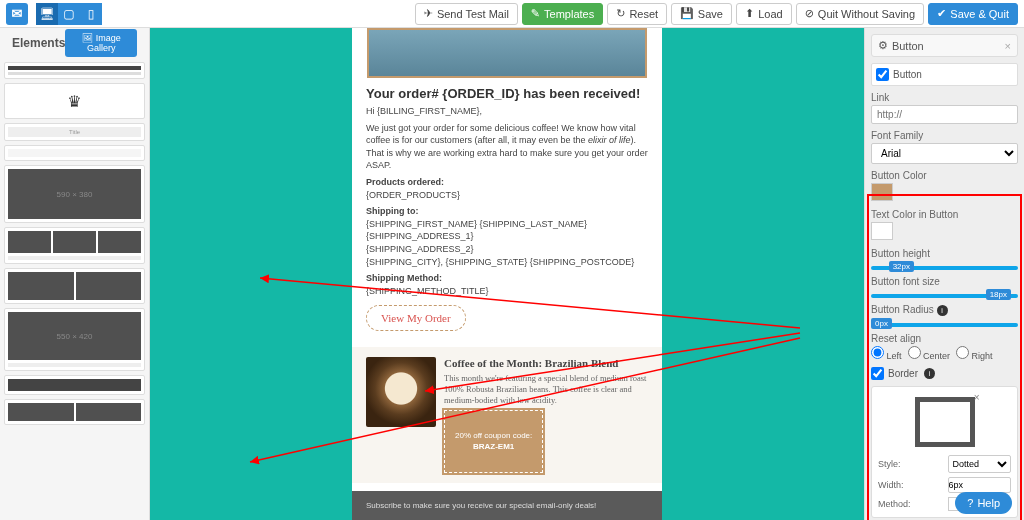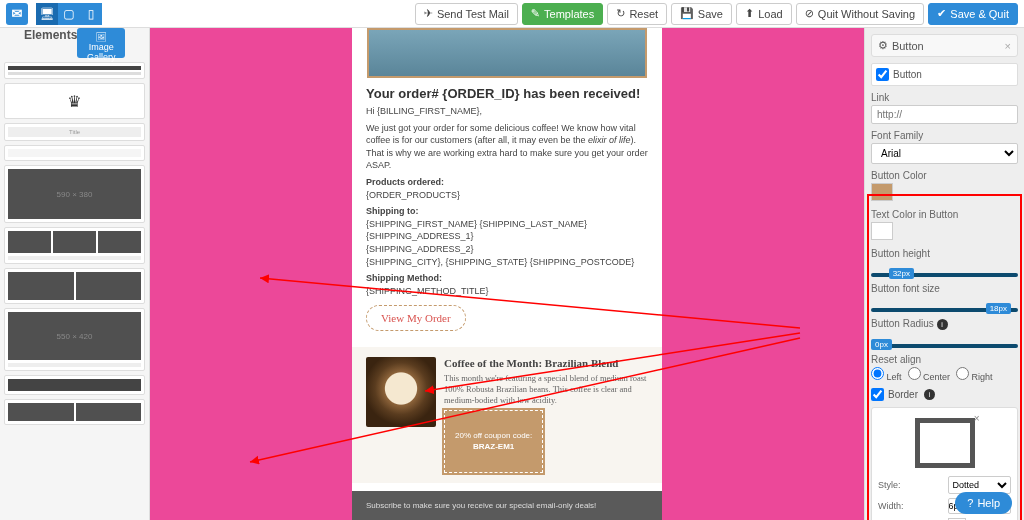--- a/index.html
+++ b/index.html
@@ -8,27 +8,27 @@
 .logo{width:22px;height:22px;background:#2e8bd8;border-radius:3px;display:flex;align-items:center;justify-content:center;color:#fff;font-weight:bold;font-size:13px}
 .dev-icons{display:flex;gap:0;margin-left:4px}
 .dev-icons span{width:22px;height:22px;background:#2e8bd8;display:flex;align-items:center;justify-content:center;color:#fff;font-size:12px;cursor:pointer}
 .dev-icons span.active{background:#1a6bb0}
 .spacer{flex:1}
 .tbtn{height:22px;padding:0 8px;border:1px solid #ccc;background:#fff;border-radius:3px;display:flex;align-items:center;gap:4px;font-size:11px;cursor:pointer;color:#444}
 .tbtn.green{background:#4caf50;color:#fff;border-color:#4caf50}
 .tbtn.blue{background:#2e8bd8;color:#fff;border-color:#2e8bd8}
 .main{display:flex;height:492px}
 .sidebar{width:150px;background:#f5f5f5;border-right:1px solid #ddd;display:flex;flex-direction:column}
-.side-head{height:30px;display:flex;justify-content:space-between;padding:0 24px}
+.side-head{height:30px;display:flex;align-items:center;justify-content:space-between;padding:0 12px}
 .side-head h3{font-size:12px;color:#555}
 .gallery-btn{background:#2e8bd8;color:#fff;border:none;border-radius:3px;padding:4px 6px;font-size:9px;cursor:pointer}
 .elements{flex:1;overflow-y:auto;padding:4px}
 .el-block{background:#fff;border:1px solid #ddd;margin-bottom:4px;padding:3px;border-radius:2px}
 .el-dark{background:#505050;color:#888;display:flex;align-items:center;justify-content:center;font-size:8px}
-.canvas{flex:1;background:#ec4899;overflow-y:auto;display:flex;justify-content:center;padding:0;position:relative}
+.canvas{flex:1;background:#14b8a6;overflow-y:auto;display:flex;justify-content:center;padding:0;position:relative}
 .email{width:310px;background:#fff;position:relative}
 .hero{width:280px;height:50px;margin:0 auto;background:linear-gradient(#7aa5b8,#5a8599);border:2px solid #c49a6c;display:block}
 .content{padding:8px 14px}
 .content h2{font-size:13px;margin-bottom:4px;font-weight:bold}
 .content p{font-size:9px;line-height:1.4;margin-bottom:4px;color:#444}
 .content b{font-size:9px}
 .cta{display:inline-block;padding:6px 14px;border:1px dashed #c49a6c;border-radius:14px;color:#d9534f;font-family:cursive;font-size:11px;margin-top:4px;cursor:pointer;background:#fff}
 .feature{background:#f8f5f0;padding:10px 14px;display:flex;gap:8px;margin-top:8px}
 .coffee-img{width:70px;height:70px;background:radial-gradient(circle at 50% 45%,#f5e8d0 0%,#f5e8d0 30%,#8b6239 32%,#5a3c1f 50%,#3a2410 70%);border-radius:2px;flex-shrink:0}
 .feature-text{flex:1}
@@ -39,21 +39,21 @@
 .deals h3{font-size:12px;margin-bottom:3px}
 .deals p{font-size:8px;color:#ddd;margin-bottom:6px}
 .props{width:160px;background:#eee;border-left:1px solid #ddd;overflow-y:auto;padding:6px;position:relative}
 .props-head{background:#f8f8f8;border:1px solid #ddd;border-radius:3px;padding:4px 6px;margin-bottom:6px;display:flex;align-items:center;gap:4px;font-size:11px;color:#555}
 .props-head .x{margin-left:auto;color:#aaa;cursor:pointer}
 .prop-row{margin-bottom:6px}
 .prop-label{font-size:10px;color:#666;margin-bottom:2px;display:block}
 .prop-input{width:100%;border:1px solid #ccc;border-radius:2px;padding:3px 5px;font-size:10px;background:#fff}
 .prop-check{display:flex;align-items:center;gap:4px;font-size:10px;color:#555}
 .swatch{width:22px;height:18px;border:1px solid #ccc;display:inline-block}
-.slider-track{height:4px;background:#0c4a6e;border-radius:2px;position:relative;margin-top:14px}
+.slider-track{height:4px;background:#0ea5e9;border-radius:2px;position:relative;margin-top:7px}
 .slider-thumb{position:absolute;top:-5px;background:#2e8bd8;color:#fff;font-size:8px;padding:1px 4px;border-radius:2px}
 .radios{display:flex;gap:6px;font-size:9px;color:#555}
 .border-panel{background:#fff;border:1px solid #ddd;border-radius:3px;padding:6px;margin-top:4px}
 .border-preview{width:60px;height:50px;margin:4px auto 8px;border:5px solid #555;background:#fff;position:relative}
 .border-preview::after{content:"×";position:absolute;top:-10px;right:-10px;color:#888;font-size:10px}
 .border-grid{display:grid;grid-template-columns:1fr 1fr;gap:4px 6px;font-size:9px;align-items:center;color:#666}
 .border-grid select,.border-grid input{border:1px solid #ccc;border-radius:2px;padding:2px 0;font-size:9px;width:100%;background:#fff}
 .red-box{position:absolute;border:2px solid red;pointer-events:none}
 .help-btn{position:fixed;bottom:6px;right:12px;background:#2e8bd8;color:#fff;border-radius:14px;padding:5px 12px;font-size:11px;display:flex;align-items:center;gap:4px;cursor:pointer}
 svg.arrow{position:absolute;pointer-events:none;overflow:visible}

